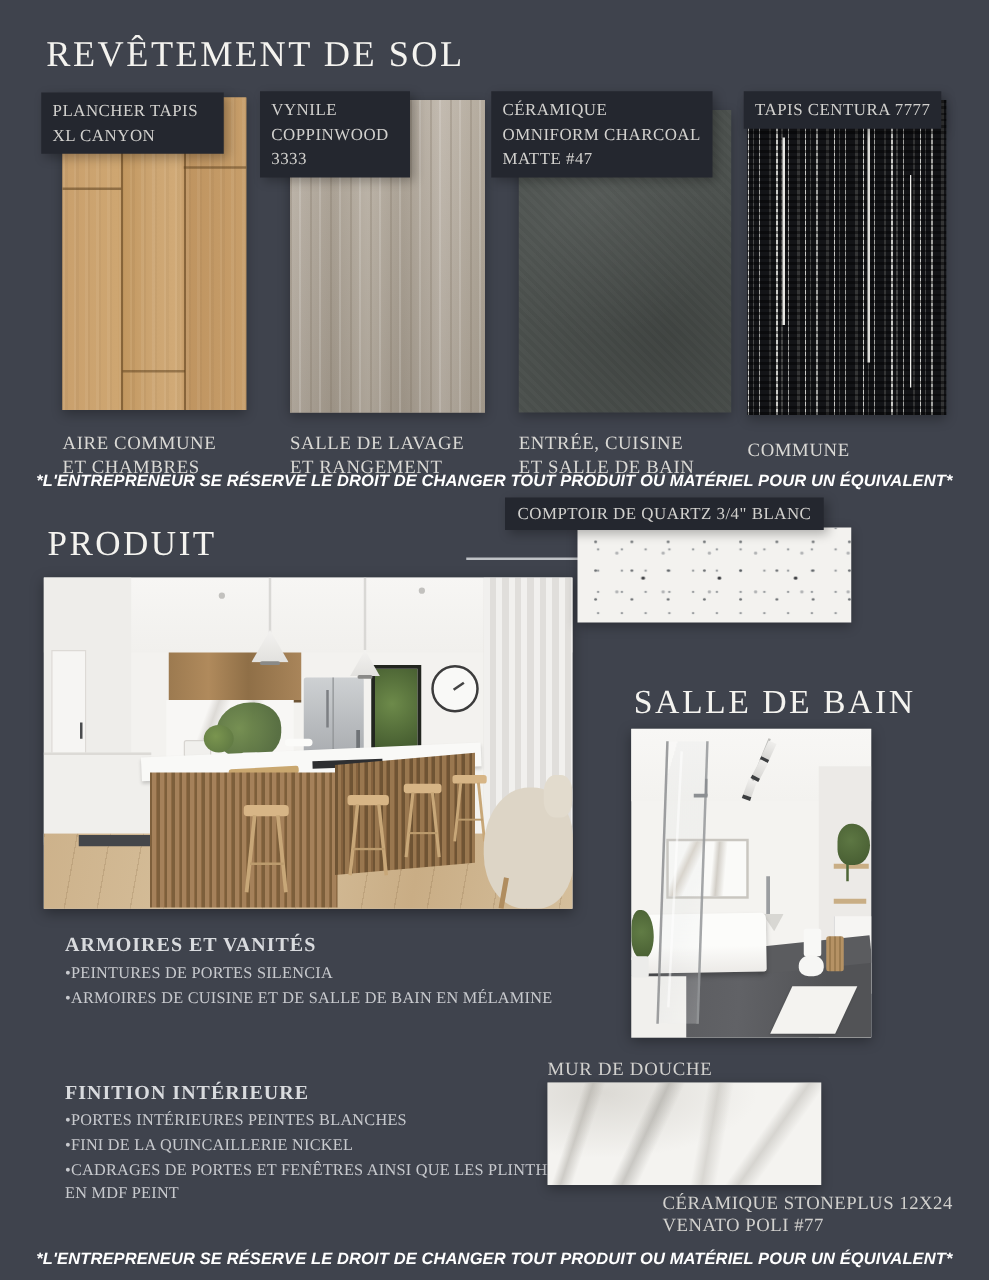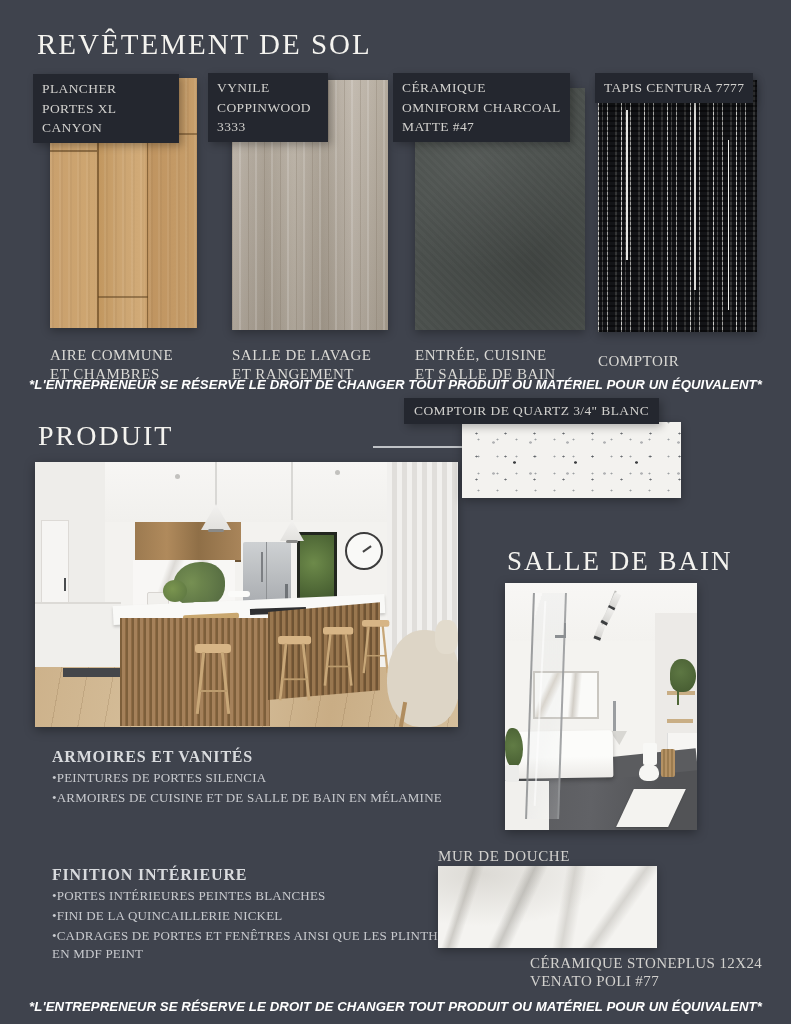--- a/index.html
+++ b/index.html
@@ -254,39 +254,39 @@
 </head>
 <body>
 
 <div class="big-title" id="title-flooring">REVÊTEMENT DE SOL</div>
 
 <div class="swatch" id="swatch-0"></div>
 <div class="swatch" id="swatch-1"></div>
 <div class="swatch" id="swatch-2"></div>
 <div class="swatch" id="swatch-3"></div>
 
-<div class="mat-label" id="label-0">PLANCHER PORTES XL CANYON</div>
+<div class="mat-label" id="label-0">PLANCHER TAPIS XL CANYON</div>
 <div class="mat-label" id="label-1">VYNILE COPPINWOOD 3333</div>
 <div class="mat-label" id="label-2">CÉRAMIQUE OMNIFORM CHARCOAL MATTE #47</div>
 <div class="mat-label" id="label-3">TAPIS CENTURA 7777</div>
 
 <div class="mat-caption" id="cap-0">
   <span>AIRE COMMUNE</span>
   <span>ET CHAMBRES</span>
 </div>
 <div class="mat-caption" id="cap-1">
   <span>SALLE DE LAVAGE</span>
   <span>ET RANGEMENT</span>
 </div>
 <div class="mat-caption" id="cap-2">
   <span>ENTRÉE, CUISINE</span>
   <span>ET SALLE DE BAIN</span>
 </div>
 <div class="mat-caption" id="cap-3">
-  <span>COMPTOIR</span>
+  <span>COMMUNE</span>
 </div>
 
 <div class="disclaimer" id="disclaimer-top">*L'ENTREPRENEUR SE RÉSERVE LE DROIT DE CHANGER TOUT PRODUIT OU MATÉRIEL POUR UN ÉQUIVALENT*</div>
 
 <div class="big-title" id="title-kitchen">PRODUIT</div>
 
 <div id="quartz-line"></div>
 <div id="quartz-label">COMPTOIR DE QUARTZ 3/4" BLANC</div>
 <div id="quartz-swatch"></div>
 

